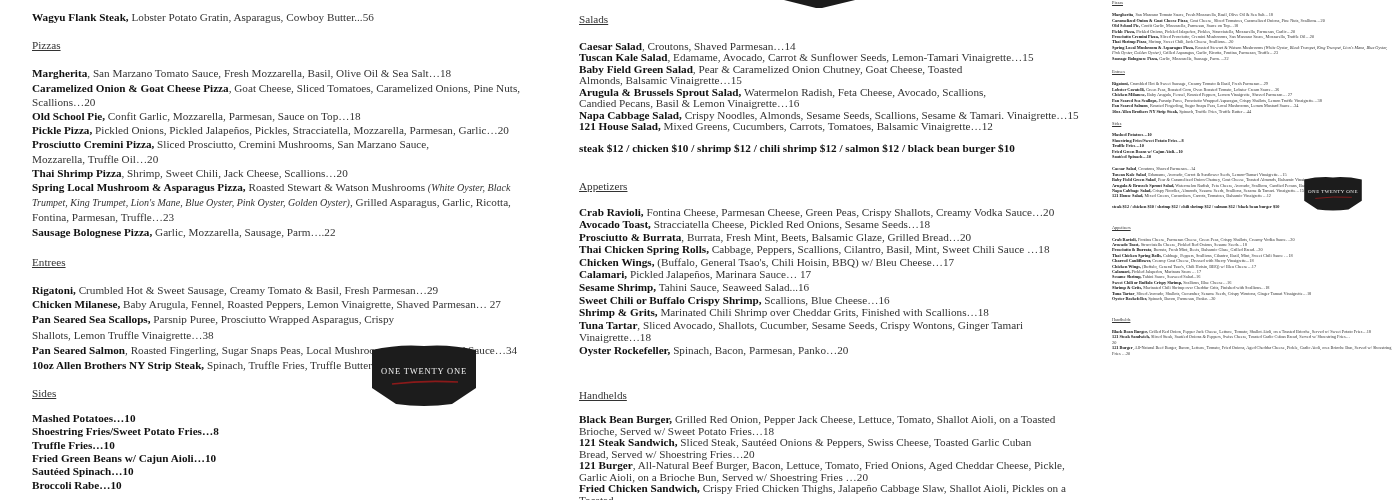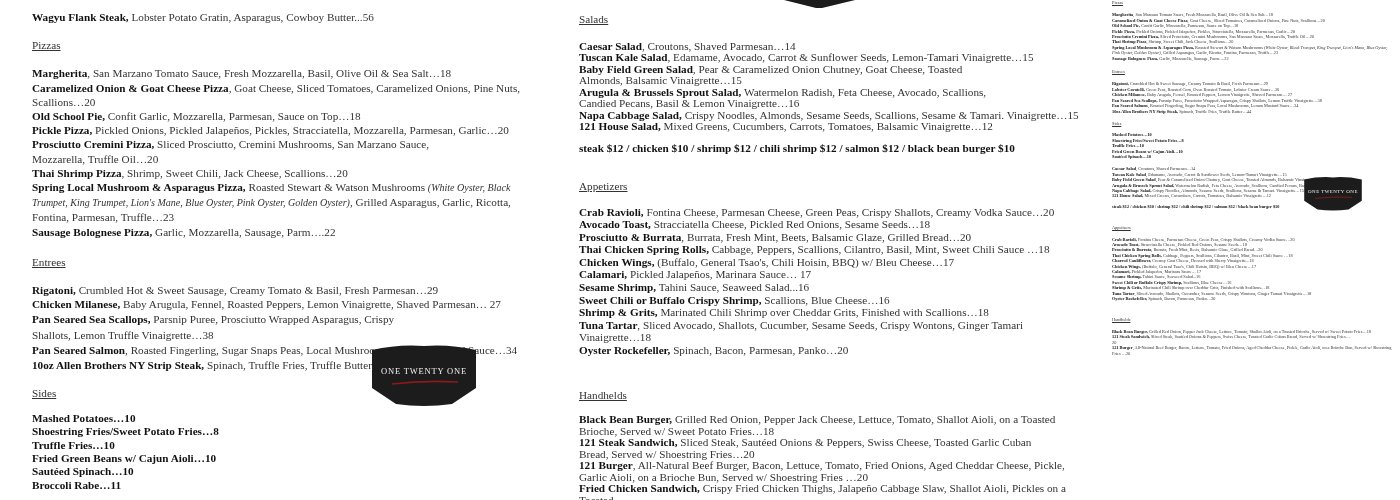--- a/index.html
+++ b/index.html
@@ -53,21 +53,21 @@
     </div>
     <div style="height:14px"></div>
     <div class="sec-h">Sides</div>
     <div style="height:12px"></div>
     <div class="side" style="line-height:13.3px">
       <div><b>Mashed Potatoes…10</b></div>
       <div><b>Shoestring Fries/Sweet Potato Fries…8</b></div>
       <div><b>Truffle Fries…10</b></div>
       <div><b>Fried Green Beans w/ Cajun Aioli…10</b></div>
       <div><b>Sautéed Spinach…10</b></div>
-      <div><b>Broccoli Rabe…11</b></div>
+      <div><b>Broccoli Rabe…10</b></div>
     </div>
   </div>
 
   <div class="badge" style="left:368px; top:344px;">
     <svg width="112" height="64" viewBox="0 0 112 64">
       <path d="M4 6 Q30 0 56 2 Q82 0 108 6 L108 44 L84 60 Q56 64 28 60 L4 44 Z" fill="#1c1c1c"></path>
       <text x="56" y="30" text-anchor="middle" font-family="Liberation Serif, serif" font-size="8.5" fill="#f2f2f2" letter-spacing="0.8">ONE TWENTY ONE</text>
       <path d="M24 40 Q56 36 90 38" stroke="#8b1a1a" stroke-width="1.6" fill="none"></path>
     </svg>
   </div>

